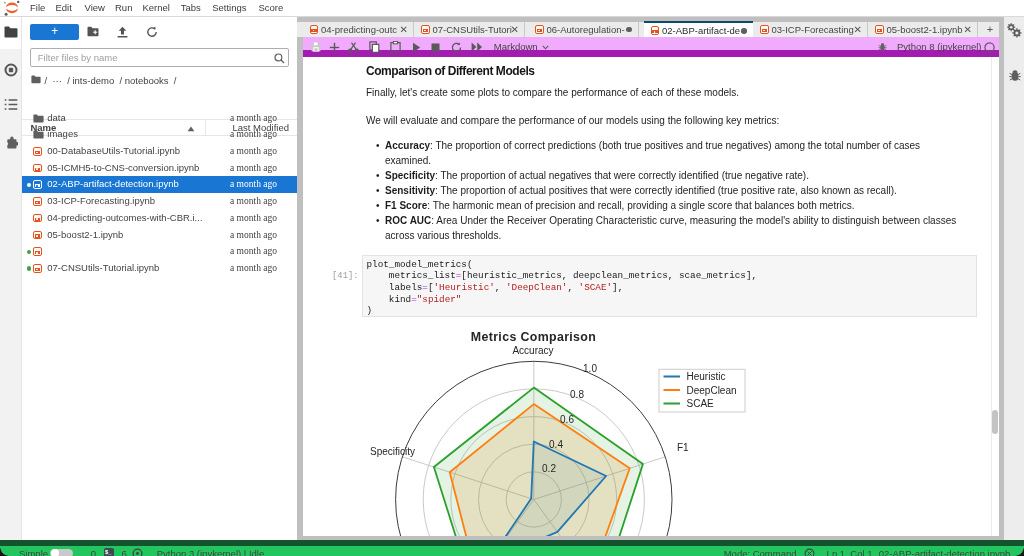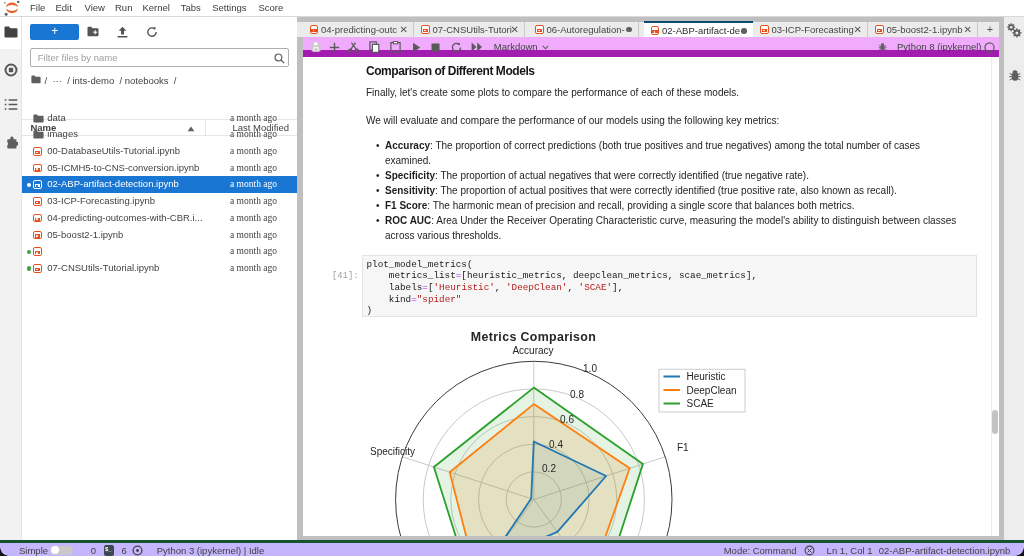--- a/index.html
+++ b/index.html
@@ -401,21 +401,21 @@
       <text x="356.5" y="83.0">SCAE</text>
     </g>
   </g>
 </svg>
     </div>
 </div>
 <div class="abs" style="left:990.5px;top:57px;width:1px;height:478.5px;background:#ebebeb;"></div>
 
 <div class="abs" style="left:992px;top:410px;width:6px;height:24px;border-radius:3px;background:#c3c3c3;"></div>
 
-<div class="abs" id="statusbar" style="left:0;top:539.5px;width:1024px;height:16.5px;background:#c4b5fd;border-top:3px solid #14532d;font-size:9.5px;color:#424242;">
+<div class="abs" id="statusbar" style="left:0;top:539.5px;width:1024px;height:16.5px;background:#22c55e;border-top:6px solid #14532d;font-size:9.5px;color:#424242;">
   <span class="abs" style="left:19px;top:0;line-height:15.5px;">Simple</span>
   <div class="abs" style="left:49.8px;top:3.2px;width:23.4px;height:9.6px;border-radius:5px;background:#c9c9c9;">
     <div style="position:absolute;left:0.8px;top:0.8px;width:8px;height:8px;border-radius:50%;background:#fff;"></div>
   </div>
   <span class="abs" style="left:90.8px;top:0;line-height:15.5px;">0</span>
   <div class="abs" style="left:103.5px;top:2.7px;width:10.5px;height:10.5px;border-radius:2px;background:#3d4950;">
     <span style="position:absolute;left:1.5px;top:1px;font-size:6px;color:#fff;font-weight:bold;">$_</span>
   </div>
   <span class="abs" style="left:121.6px;top:0;line-height:15.5px;">6</span>
   <svg class="abs" style="left:131.5px;top:2.5px;" width="11" height="11" viewBox="0 0 11 11">

